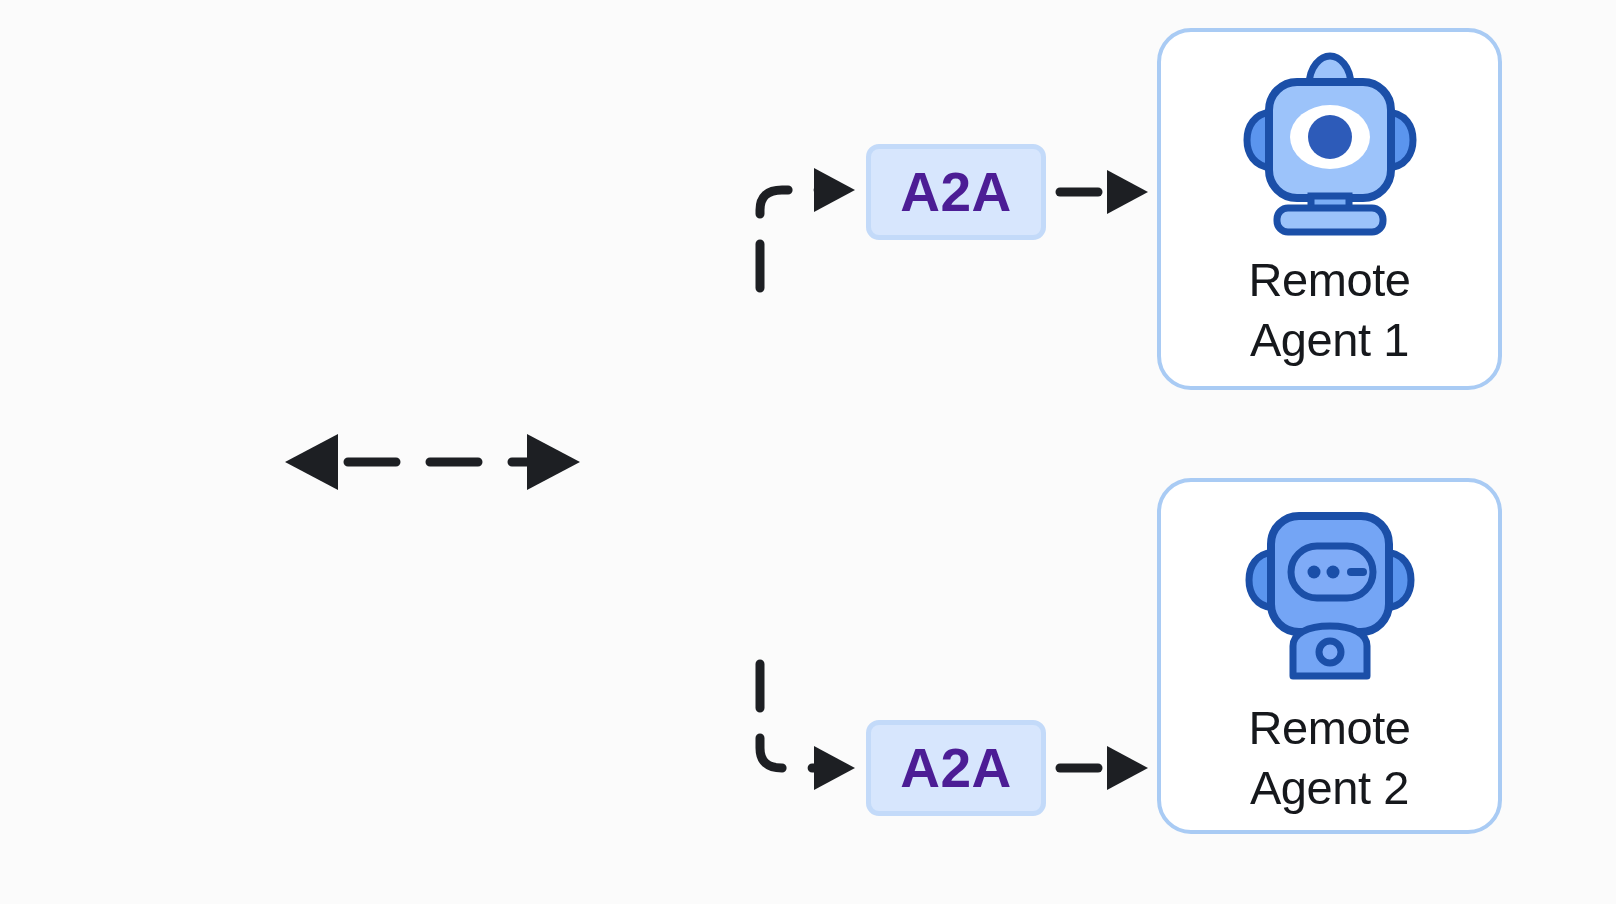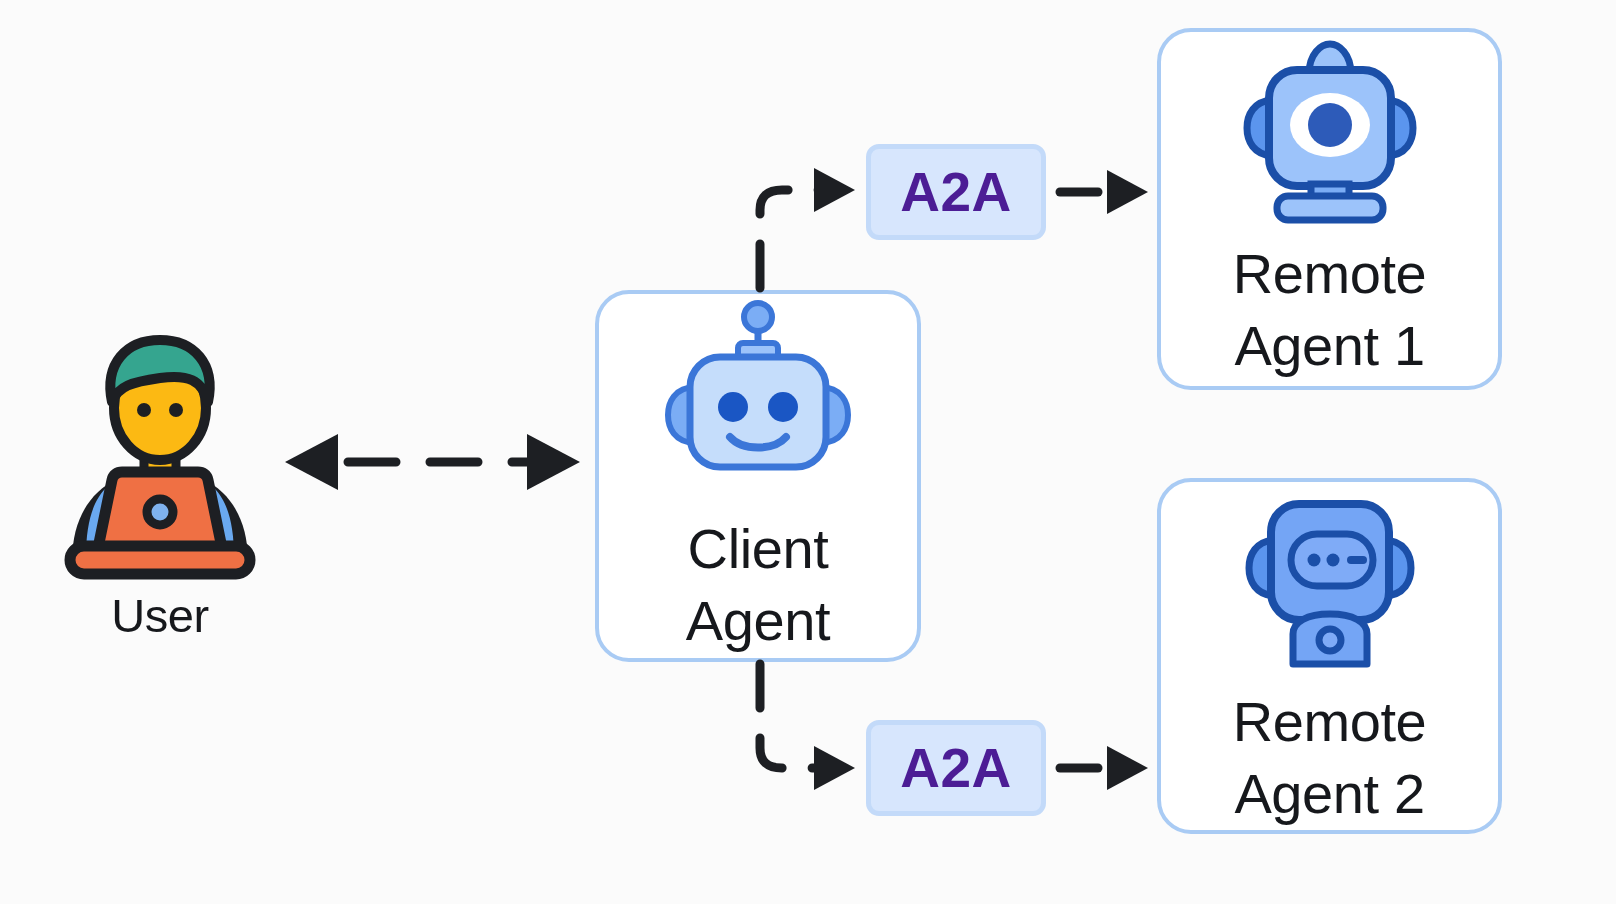--- a/index.html
+++ b/index.html
@@ -30,21 +30,21 @@
     border-radius: 34px;
     display: flex;
     flex-direction: column;
     align-items: center;
     justify-content: center;
   }
 
   .card-label {
     text-align: center;
     color: #16181c;
-    font-size: 56px;
+    font-size: 47px;
     line-height: 1.28;
     letter-spacing: -0.4px;
     font-weight: 400;
     white-space: pre-line;
   }
 
   
   #user-group {
     left: 55px;
     top: 330px;
@@ -91,66 +91,21 @@
     stroke-width: 9;
     stroke-linecap: round;
   }
   .head { fill: #1d1f23; }
 </style>
 </head>
 <body>
 
 <div id="diagram">
 
-  <div class="node" id="user-group">
-    <svg width="200" height="250" viewBox="0 0 200 250">
 
-      <path d="M12 232 C12 168 52 140 100 140 C148 140 188 168 188 232 Z" fill="#1d1f23"></path>
-
-      <path d="M26 228 C26 190 34 170 46 158 L52 164 C42 178 36 200 36 228 Z" fill="#6aa9f0"></path>
-      <path d="M174 228 C174 190 166 170 154 158 L148 164 C158 178 164 200 164 228 Z" fill="#6aa9f0"></path>
-
-      <rect x="84" y="118" width="32" height="32" fill="#fcb913" stroke="#1d1f23" stroke-width="9"></rect>
-
-      <ellipse cx="100" cy="78" rx="46" ry="52" fill="#fcb913" stroke="#1d1f23" stroke-width="10"></ellipse>
-
-      <path d="M52 72 C44 34 66 10 100 10 C134 10 156 34 148 72 C142 50 128 44 100 48 C72 52 58 56 52 72 Z" fill="#35a58f" stroke="#1d1f23" stroke-width="10" stroke-linejoin="round"></path>
-
-      <circle cx="84" cy="80" r="7" fill="#1d1f23"></circle>
-      <circle cx="116" cy="80" r="7" fill="#1d1f23"></circle>
-
-      <path d="M38 218 L52 150 C53 145 57 142 62 142 L138 142 C143 142 147 145 148 150 L162 218 Z" fill="#ef7044" stroke="#1d1f23" stroke-width="11" stroke-linejoin="round"></path>
-      <circle cx="100" cy="182" r="13" fill="#7fb2ee" stroke="#1d1f23" stroke-width="9"></circle>
-
-      <rect x="10" y="216" width="180" height="28" rx="14" fill="#ef7044" stroke="#1d1f23" stroke-width="11"></rect>
-    </svg>
-    <div id="user-label">User</div>
-  </div>
-
-  <div class="agent-card" id="client-agent-card" style="left:595px; top:290px; width:326px; height:372px;">
-    <svg width="196" height="196" viewBox="0 0 196 196">
-
-      <line x1="98" y1="56" x2="98" y2="30" stroke="#3b76d8" stroke-width="7" stroke-linecap="round"></line>
-      <circle cx="98" cy="22" r="14" fill="#7badf5" stroke="#3b76d8" stroke-width="6"></circle>
-
-      <rect x="78" y="48" width="40" height="16" rx="5" fill="#9cc3fa" stroke="#3b76d8" stroke-width="6"></rect>
-
-      <path d="M36 92 C14 92 8 108 8 120 C8 132 14 148 36 148 Z" fill="#7badf5" stroke="#3b76d8" stroke-width="6" stroke-linejoin="round"></path>
-      <path d="M160 92 C182 92 188 108 188 120 C188 132 182 148 160 148 Z" fill="#7badf5" stroke="#3b76d8" stroke-width="6" stroke-linejoin="round"></path>
-
-      <rect x="30" y="62" width="136" height="110" rx="30" fill="#c5ddfb" stroke="#3b76d8" stroke-width="7"></rect>
-
-      <circle cx="73" cy="112" r="15" fill="#1a56c4"></circle>
-      <circle cx="123" cy="112" r="15" fill="#1a56c4"></circle>
-
-      <path d="M70 142 C82 156 114 156 126 142" fill="none" stroke="#3b76d8" stroke-width="8" stroke-linecap="round"></path>
-    </svg>
-    <div class="card-label" style="margin-top:22px;">Client
-Agent</div>
-  </div>
 
   <div class="a2a-chip" id="a2a-top" style="left:866px; top:144px; width:180px; height:96px;">
     <span class="a2a-text">A2A</span>
   </div>
 
   <div class="a2a-chip" id="a2a-bottom" style="left:866px; top:720px; width:180px; height:96px;">
     <span class="a2a-text">A2A</span>
   </div>
 
   <div class="agent-card" id="remote-agent-1-card" style="left:1157px; top:28px; width:345px; height:362px;">

